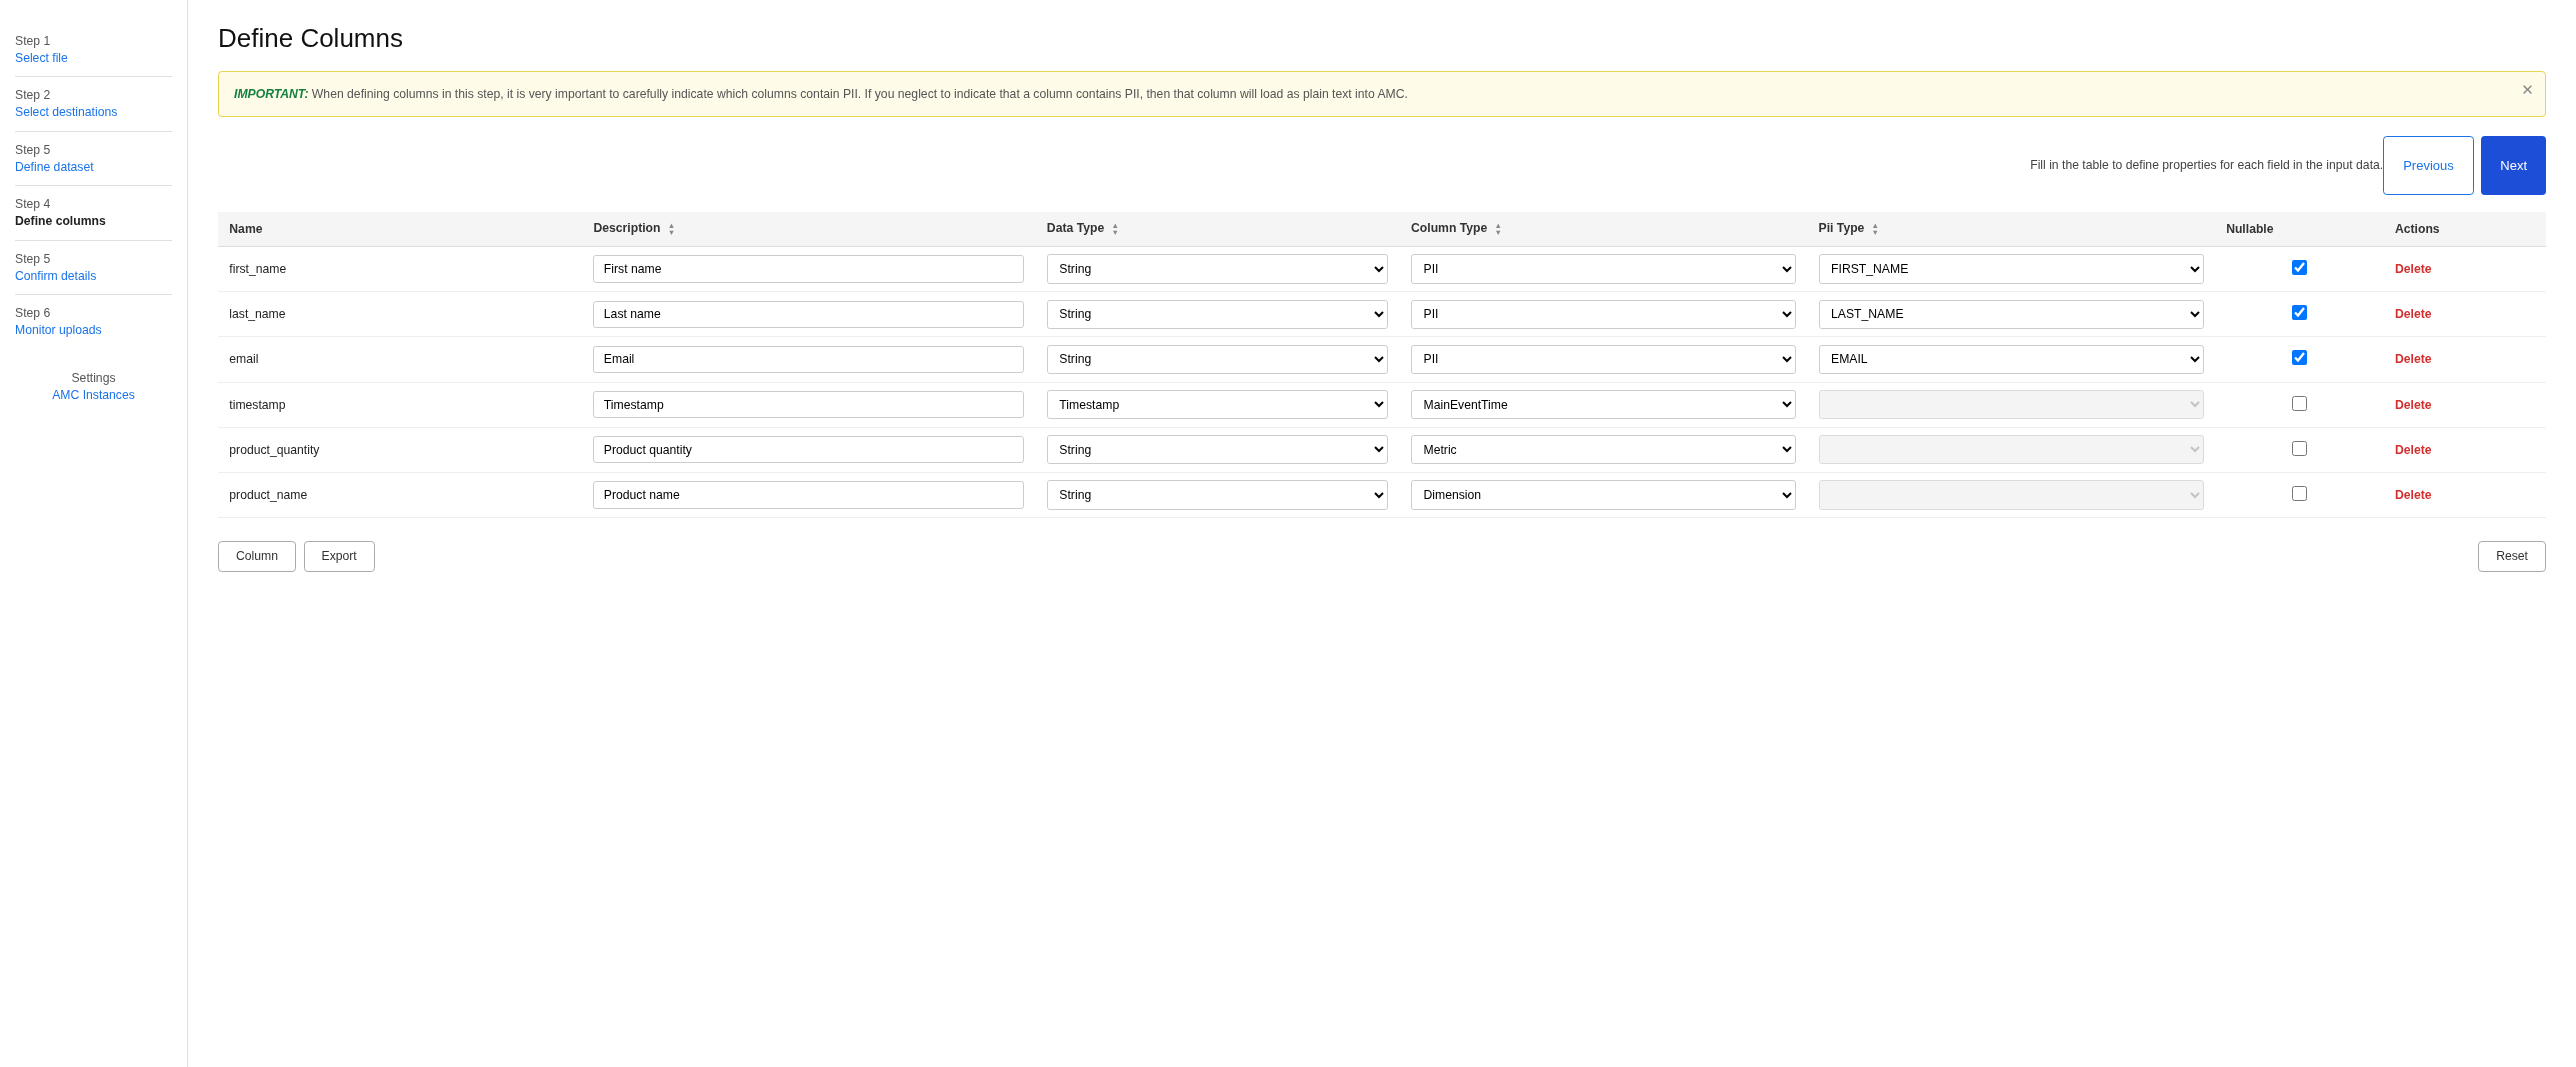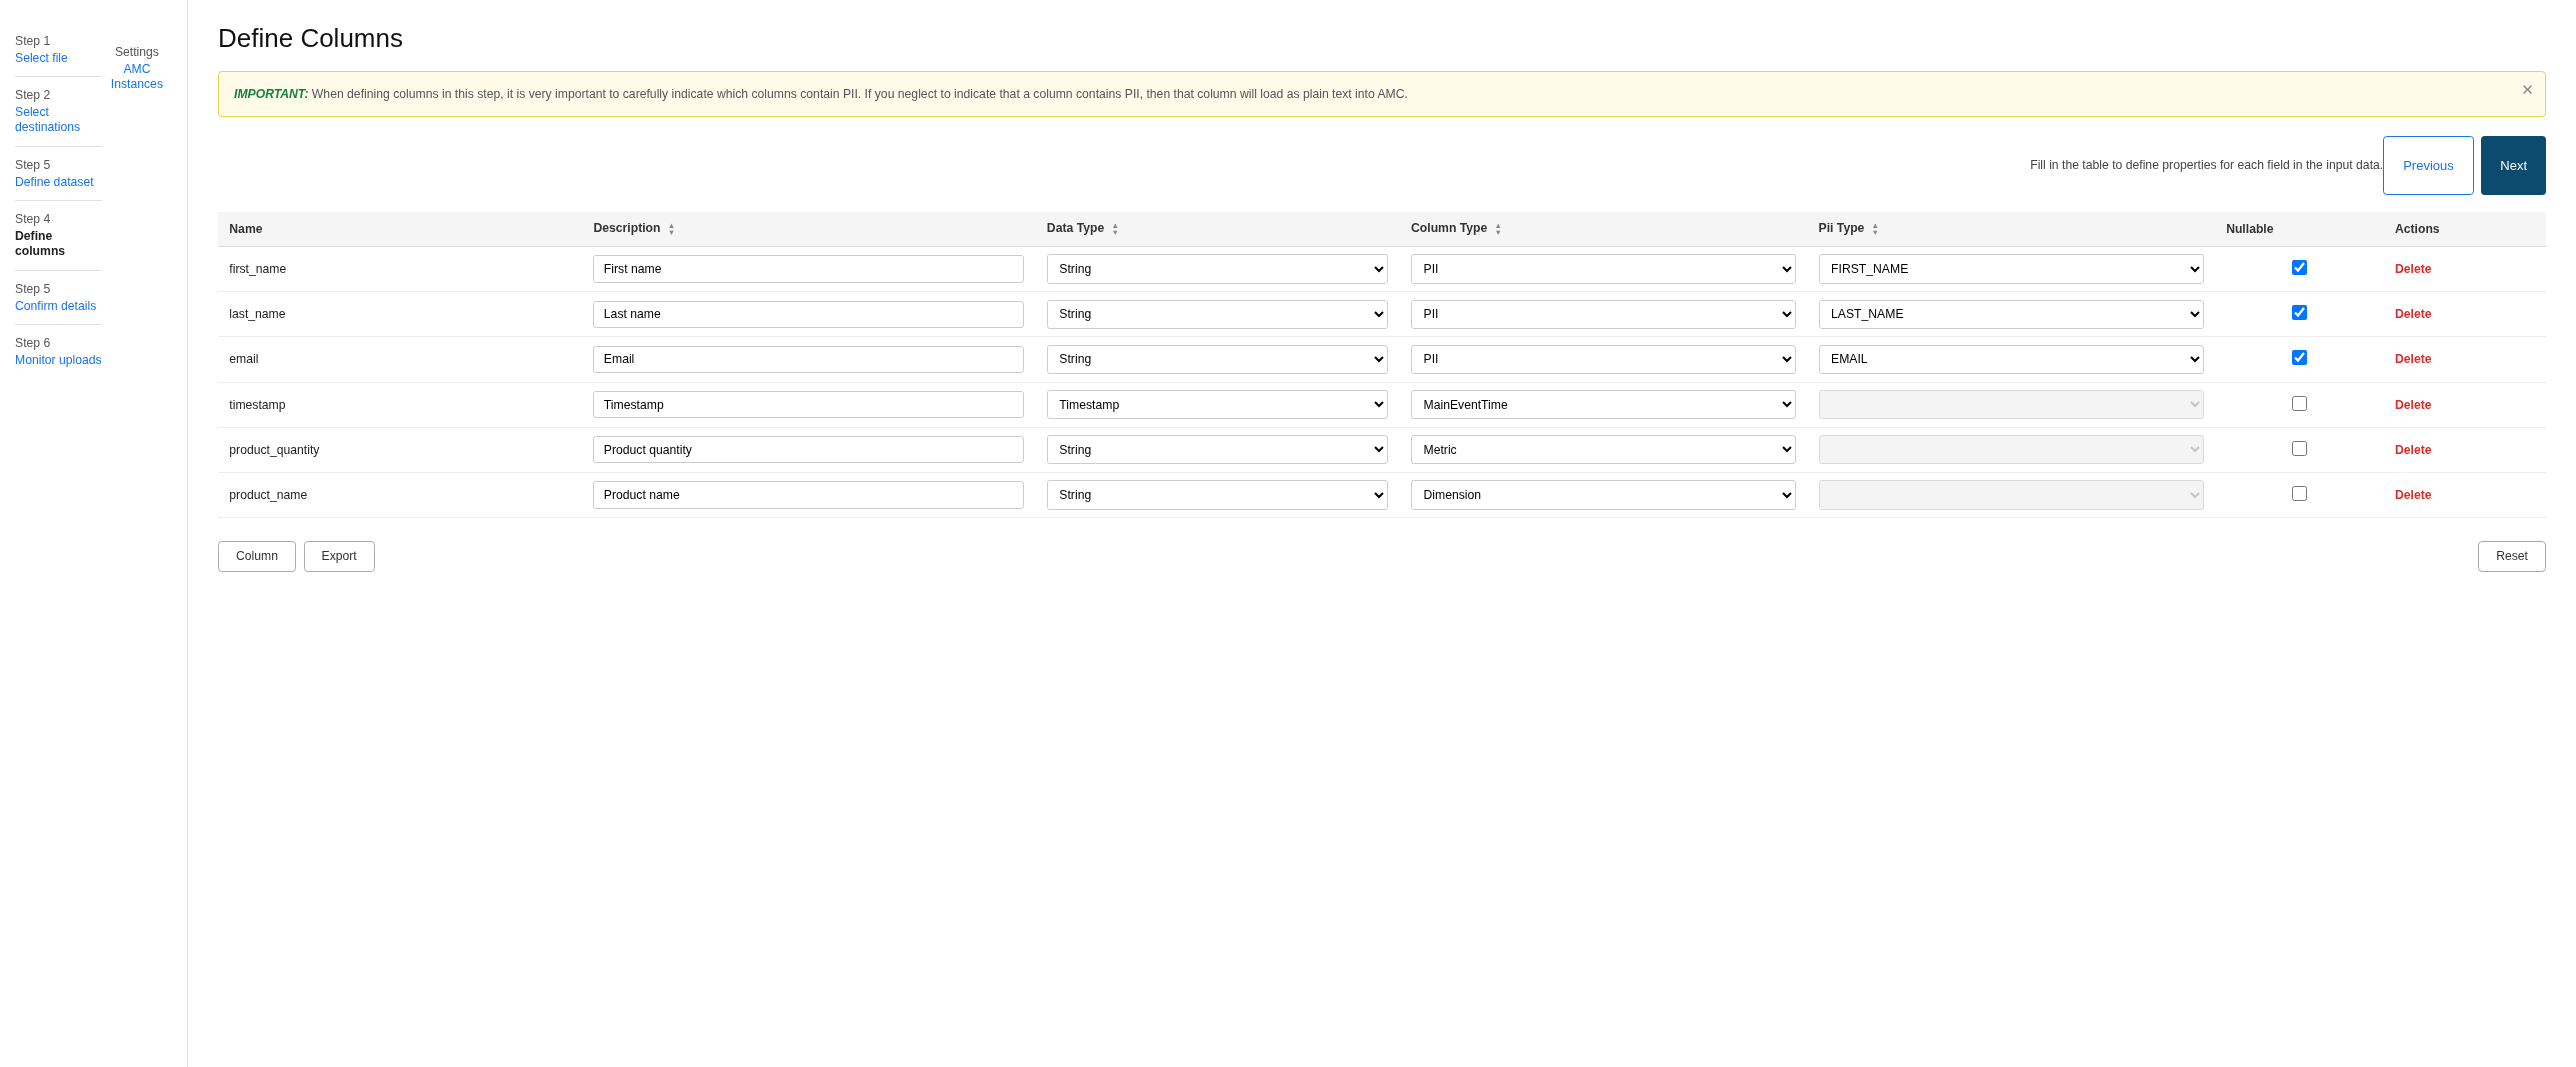--- a/index.html
+++ b/index.html
@@ -1,19 +1,19 @@
 <!DOCTYPE html>
 <html style="font-size:15px"><head>
   <meta charset="utf-8">
   <style>
     * { box-sizing: border-box; margin: 0; padding: 0; }
     body { font-family: -apple-system, BlinkMacSystemFont, 'Segoe UI', Arial, sans-serif; font-size: 13px; color: #222; background: #fff; display: flex; min-height: 100vh; }
 
     
-    .sidebar { width: 188px; min-width: 188px; padding: 22.6px 15px; border-right: 0.9px solid #e0e0e0; display: flex; flex-direction: row; gap: 0; }
+    .sidebar { width: 188px; min-width: 188px; padding: 22.6px 15px; border-right: 0.9px solid #e0e0e0; display: flex; flex-direction: column; gap: 0; }
     .sidebar-step { padding: 11.3px 0; border-bottom: 0.9px solid #e0e0e0; }
     .sidebar-step:last-child { border-bottom: none; }
     .step-label { font-size: 12.2px; color: #555; margin-bottom: 1.9px; }
     .step-link { font-size: 12.2px; color: #1a73e8; text-decoration: none; cursor: pointer; }
     .step-link.active { color: #222; font-weight: 600; text-decoration: none; cursor: default; }
     .sidebar-settings { margin-top: 11.3px; padding: 11.3px 0; text-align: center; }
     .sidebar-settings .step-label { color: #555; }
 
     
     .main { flex: 1; padding: 22.6px 30px; overflow-y: auto; }
@@ -23,21 +23,21 @@
     
     .alert-banner { background: #fefbe8; border: 0.9px solid #e8d44d; border-radius: 3.8px; padding: 13px 15px; margin-bottom: 19px; position: relative; font-size: 12.2px; color: #555; line-height: 1.5; }
     .alert-banner strong { color: #15803d; font-style: italic; }
     .alert-close { position: absolute; top: 9.4px; right: 11.3px; background: none; border: none; font-size: 15px; cursor: pointer; color: #888; }
 
     
     .subtitle-row { display: flex; justify-content: flex-end; align-items: center; margin-bottom: 17px; }
     .subtitle-text { font-size: 12.2px; color: #444; }
     .btn-group { display: flex; gap: 7.5px; }
     .btn-secondary { background: #fff; border: 1.4px solid #1a73e8; color: #1a73e8; border-radius: 3.8px; padding: 7.5px 19px; font-size: 13px; cursor: pointer; font-weight: 500; }
-    .btn-primary { background: #0c4a6e; border: none; color: #fff; border-radius: 3.8px; padding: 22px 19px; font-size: 13px; cursor: pointer; font-weight: 500; }
+    .btn-primary { background: #1d4ed8; border: none; color: #fff; border-radius: 3.8px; padding: 22px 19px; font-size: 13px; cursor: pointer; font-weight: 500; }
 
     
     .define-table { width: 100%; border-collapse: collapse; }
     .define-table th { background: #f5f5f5; text-align: left; padding: 9.4px 11.3px; font-size: 12.2px; font-weight: 600; color: #333; border-bottom: 0.9px solid #ddd; white-space: nowrap; }
     .define-table th .sort-arrows { display: inline-flex; flex-direction: column; font-size: 7.5px; margin-left: 3.8px; color: #888; vertical-align: middle; line-height: 1; }
     .define-table td { padding: 7.5px 11.3px; border-bottom: 0.9px solid #eee; vertical-align: middle; font-size: 12.2px; }
     .define-table td.field-name { font-weight: 500; color: #222; white-space: nowrap; }
     .define-table input[type="text"] { border: 0.9px solid #ccc; border-radius: 2.8px; padding: 5.6px 9.4px; font-size: 12.2px; width: 100%; min-width: 132px; outline: none; }
     .define-table select { border: 0.9px solid #ccc; border-radius: 2.8px; padding: 5.6px 7.5px; font-size: 12.2px; width: 100%; background: #fff; appearance: auto; outline: none; min-width: 113px; }
     .define-table select.disabled-select { background: #f0f0f0; color: #aaa; }

